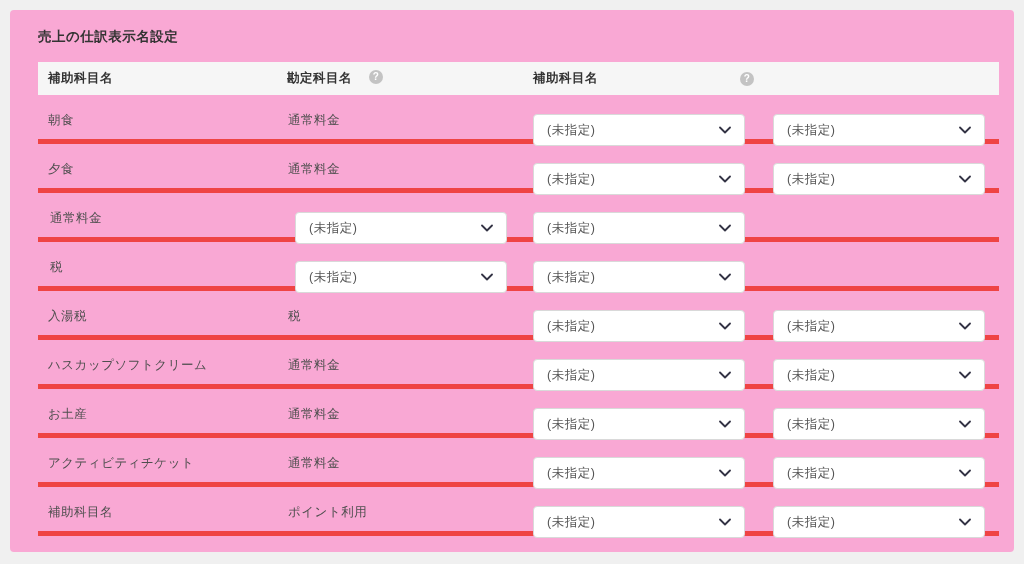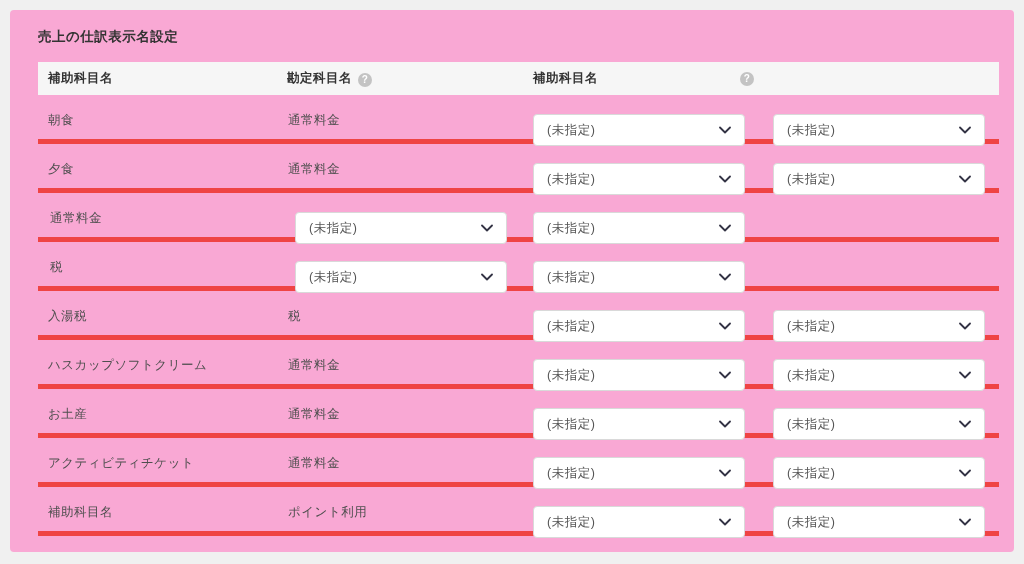--- a/index.html
+++ b/index.html
@@ -35,21 +35,21 @@
     align-items: center;
     height: 33px;
     background: #f6f6f6;
     font-size: 12.5px;
     font-weight: bold;
     color: #333333;
     letter-spacing: 0.5px;
   }
   .th { padding-left: 10px; }
   .th.th-cat { padding-left: 12px; }
-  .th.th-acc { padding-left: 11px; display: flex; align-items: flex-end; }
+  .th.th-acc { padding-left: 11px; display: flex; align-items: flex-start; gap: 11px; }
   .th.th-sub { padding-left: 19px; display: flex; align-items: center; justify-content: space-between; }
   .help {
     display: inline-block;
     width: 14px; height: 14px;
     margin-left: 6px;
     border-radius: 50%;
     background: #c3c3c3;
     color: #ffffff;
     font-size: 10px;
     font-weight: bold;

